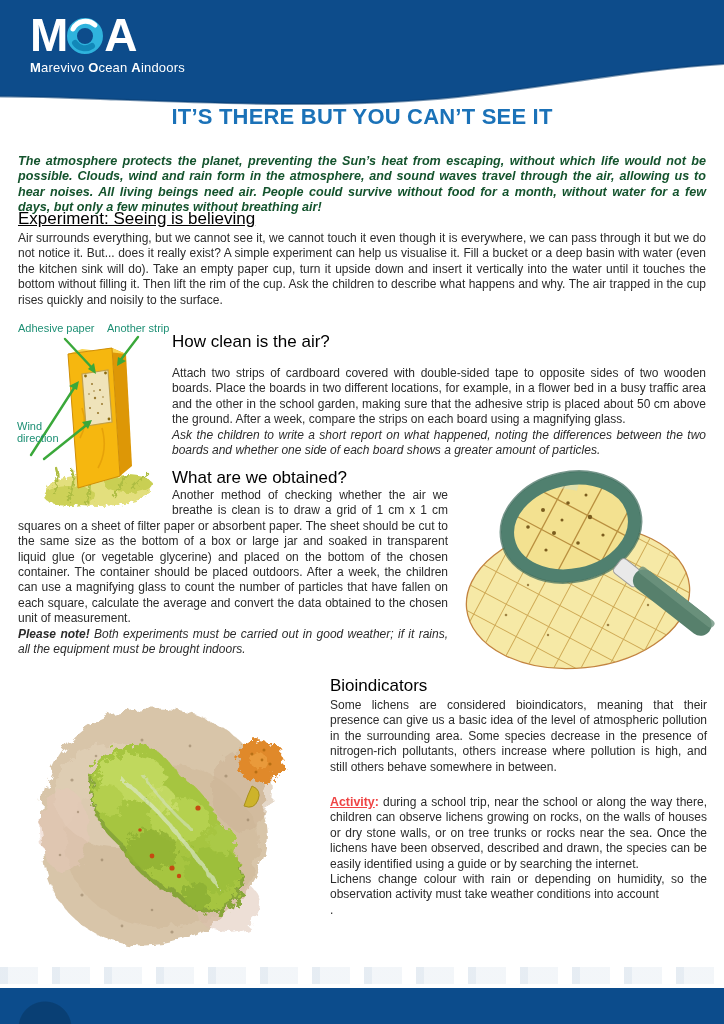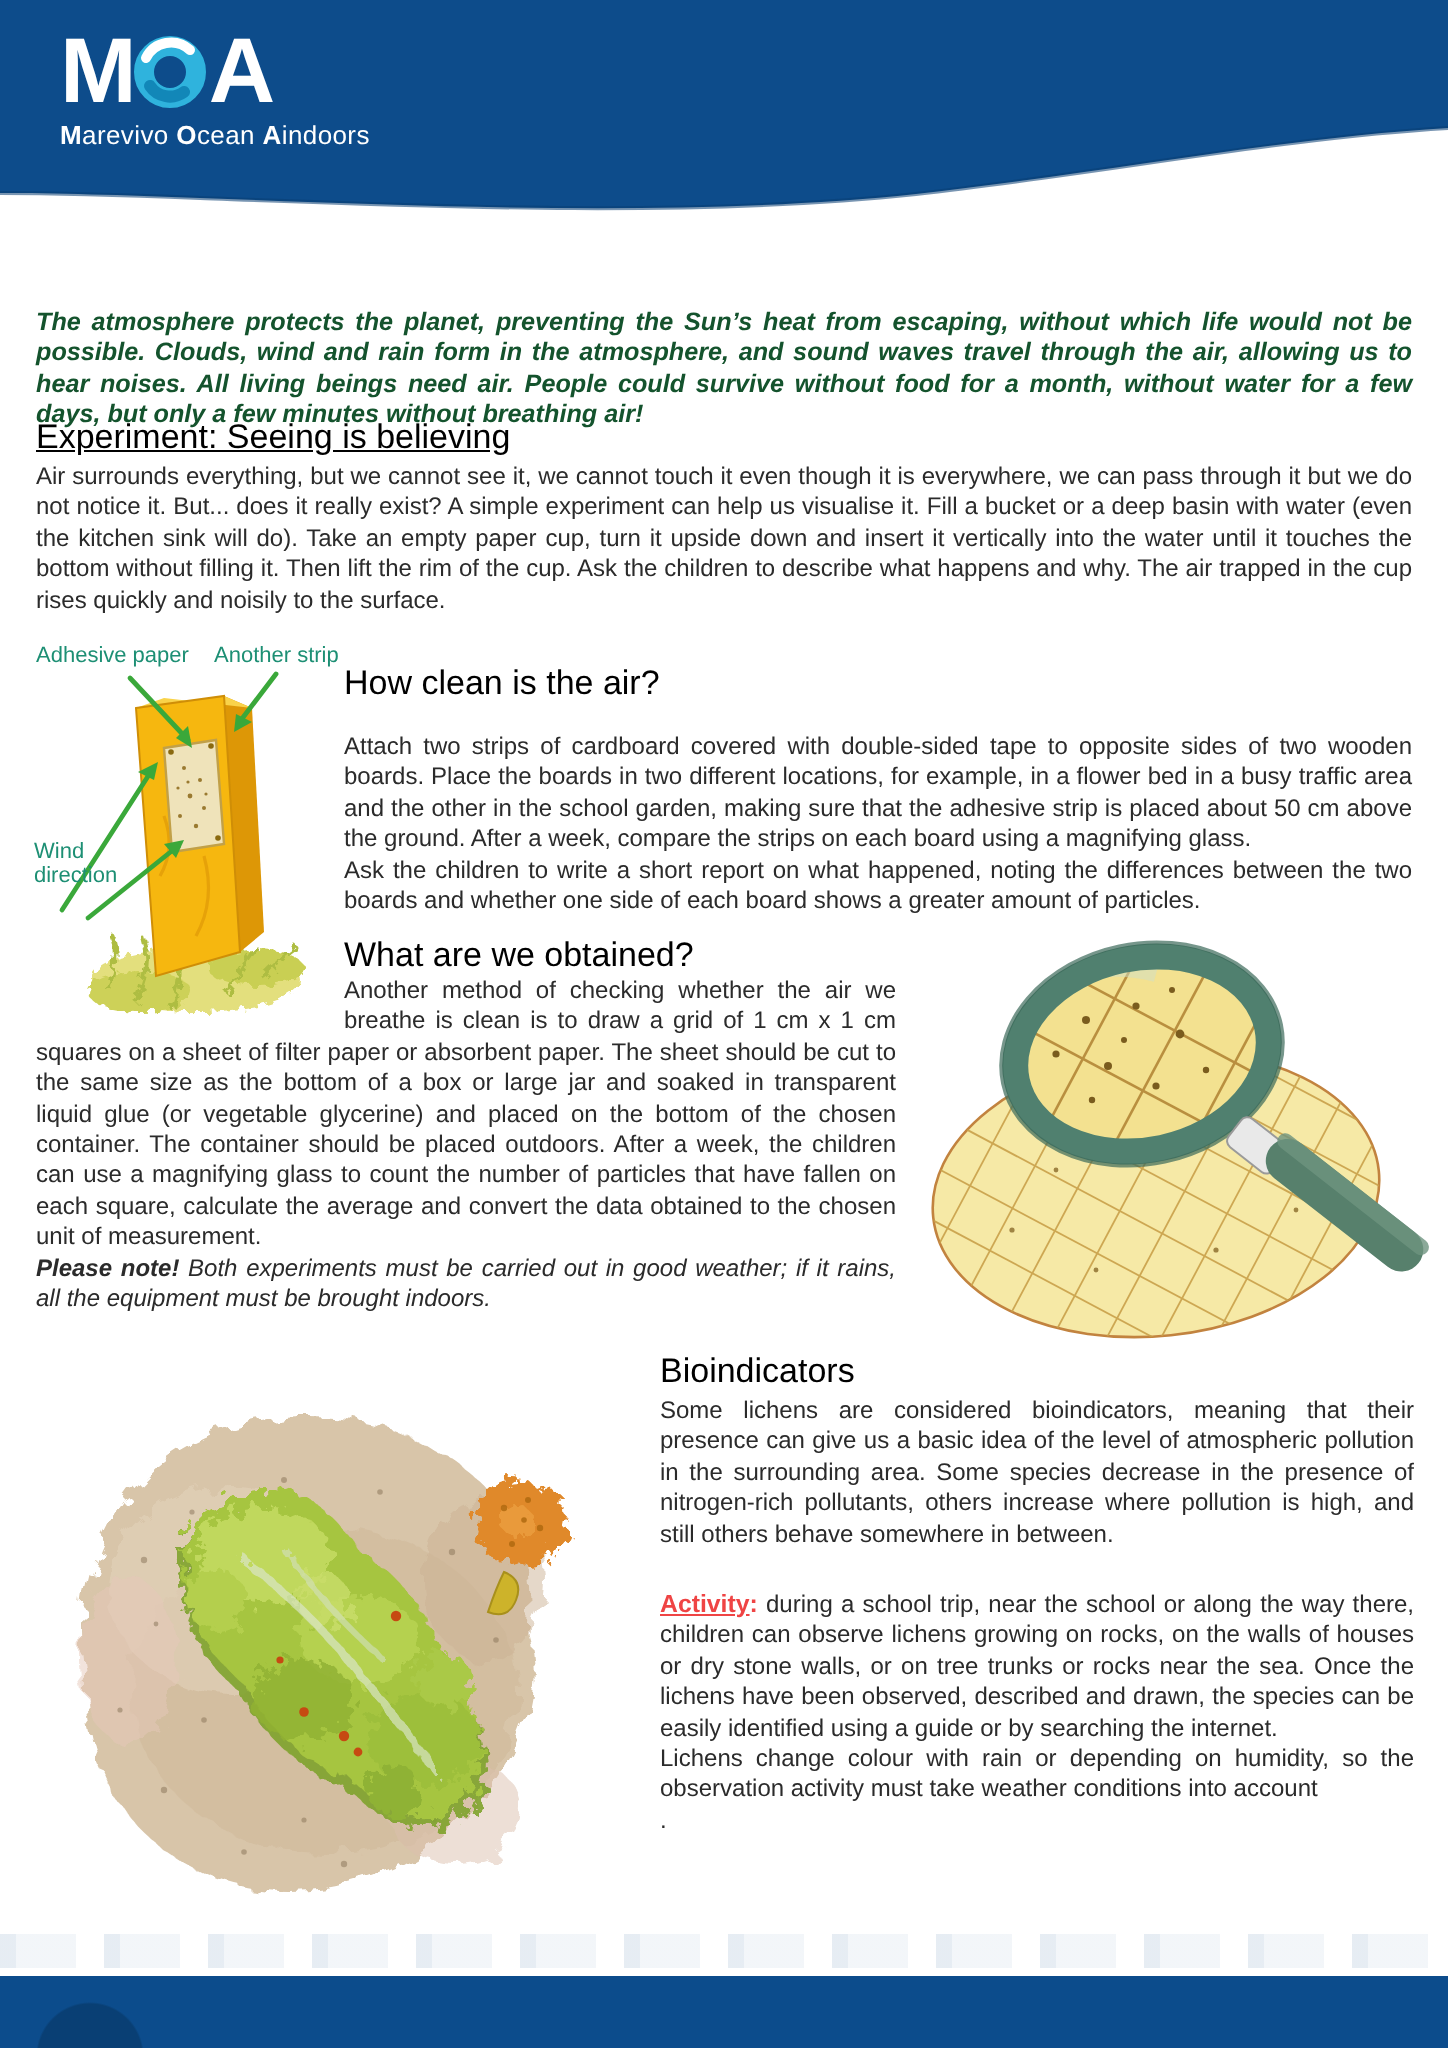--- a/index.html
+++ b/index.html
@@ -20,21 +20,21 @@
     font-size:22px;font-weight:bold;color:#1b72b8;letter-spacing:.2px;}
   .intro{position:absolute;top:141px;left:18px;width:688px;font-size:12.6px;line-height:15.6px;
     font-weight:bold;font-style:italic;text-align:justify;color:#14532d;}
   .blue-head{color:#000000;font-weight:normal;font-size:17px;margin:0;}
   .underlined{text-decoration:underline;}
   .body-text{font-size:12px;line-height:15.4px;text-align:justify;color:#2b2b2b;margin:0;}
   .sec-experiment{position:absolute;top:209px;left:18px;width:688px;}
   .sec-experiment .body-text{margin-top:2px;}
   .sec-airclean{position:absolute;top:310px;left:172px;width:534px;margin-top:22px;}
   .sec-airclean .body-text{margin-top:14px;}
-  .sec-airclean .body-text.second{margin-top:0;}
+  .sec-airclean .body-text.second{margin-top:0;font-style:italic;}
   .sec-breathing{position:absolute;top:468px;left:18px;width:430px;}
   .float-spacer{float:left;width:154px;height:50px;}
   .note{font-style:italic;margin-top:0;}
   .note .note-label{font-weight:bold;}
   .sec-bio{position:absolute;top:676px;left:330px;width:377px;}
   .sec-bio .body-text{margin-top:2px;}
   .sec-activity{position:absolute;top:795px;left:330px;width:377px;}
   .inline-label{color:#ef4444;font-weight:bold;font-size:12.4px;}
   
   .illu-post{position:absolute;top:318px;left:10px;width:160px;height:200px;}
@@ -67,20 +67,21 @@
       <svg class="logo-swirl" viewBox="0 0 40 40">
         <circle cx="20" cy="21" r="13" fill="none" stroke="#2fb3dd" stroke-width="10"></circle>
         <path d="M8 14 A14 14 0 0 1 30 10" fill="none" stroke="#ffffff" stroke-width="5" stroke-linecap="round"></path>
         <path d="M27 31 A12 12 0 0 1 10 28" fill="none" stroke="#1287b8" stroke-width="6" stroke-linecap="round"></path>
       </svg>
       <span class="logo-letter">A</span>
     </div>
     <div class="logo-tagline"><b>M</b><span>arevivo </span><b>O</b><span>cean </span><b>A</b><span>indoors</span></div>
   </div>
 
+  <div class="doc-title">IT’S THERE BUT YOU CAN’T SEE IT</div>
 
   <p class="intro">The atmosphere protects the planet, preventing the Sun’s heat from escaping, without which life would not be possible. Clouds, wind and rain form in the atmosphere, and sound waves travel through the air, allowing us to hear noises. All living beings need air. People could survive without food for a month, without water for a few days, but only a few minutes without breathing air!</p>
 
   <div class="sec-experiment">
     <h3 class="blue-head underlined">Experiment: Seeing is believing</h3>
     <p class="body-text">Air surrounds everything, but we cannot see it, we cannot touch it even though it is everywhere, we can pass through it but we do not notice it. But... does it really exist? A simple experiment can help us visualise it. Fill a bucket or a deep basin with water (even the kitchen sink will do). Take an empty paper cup, turn it upside down and insert it vertically into the water until it touches the bottom without filling it. Then lift the rim of the cup. Ask the children to describe what happens and why. The air trapped in the cup rises quickly and noisily to the surface.</p>
   </div>
 
   <div class="sec-airclean">
     <h3 class="blue-head">How clean is the air?</h3>

